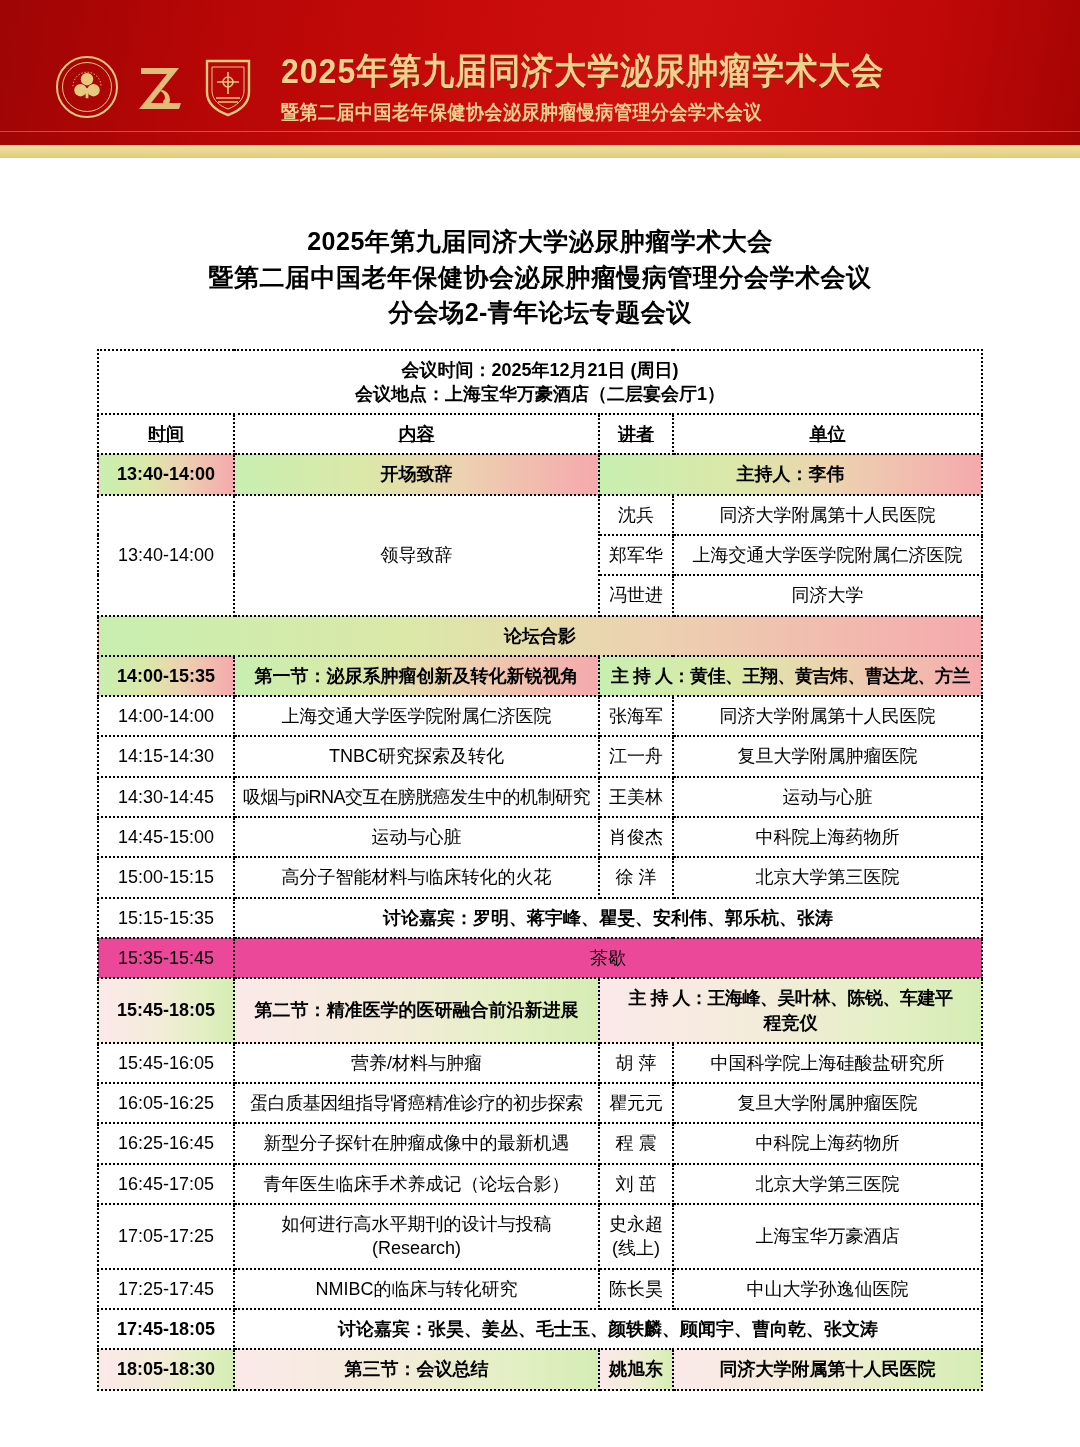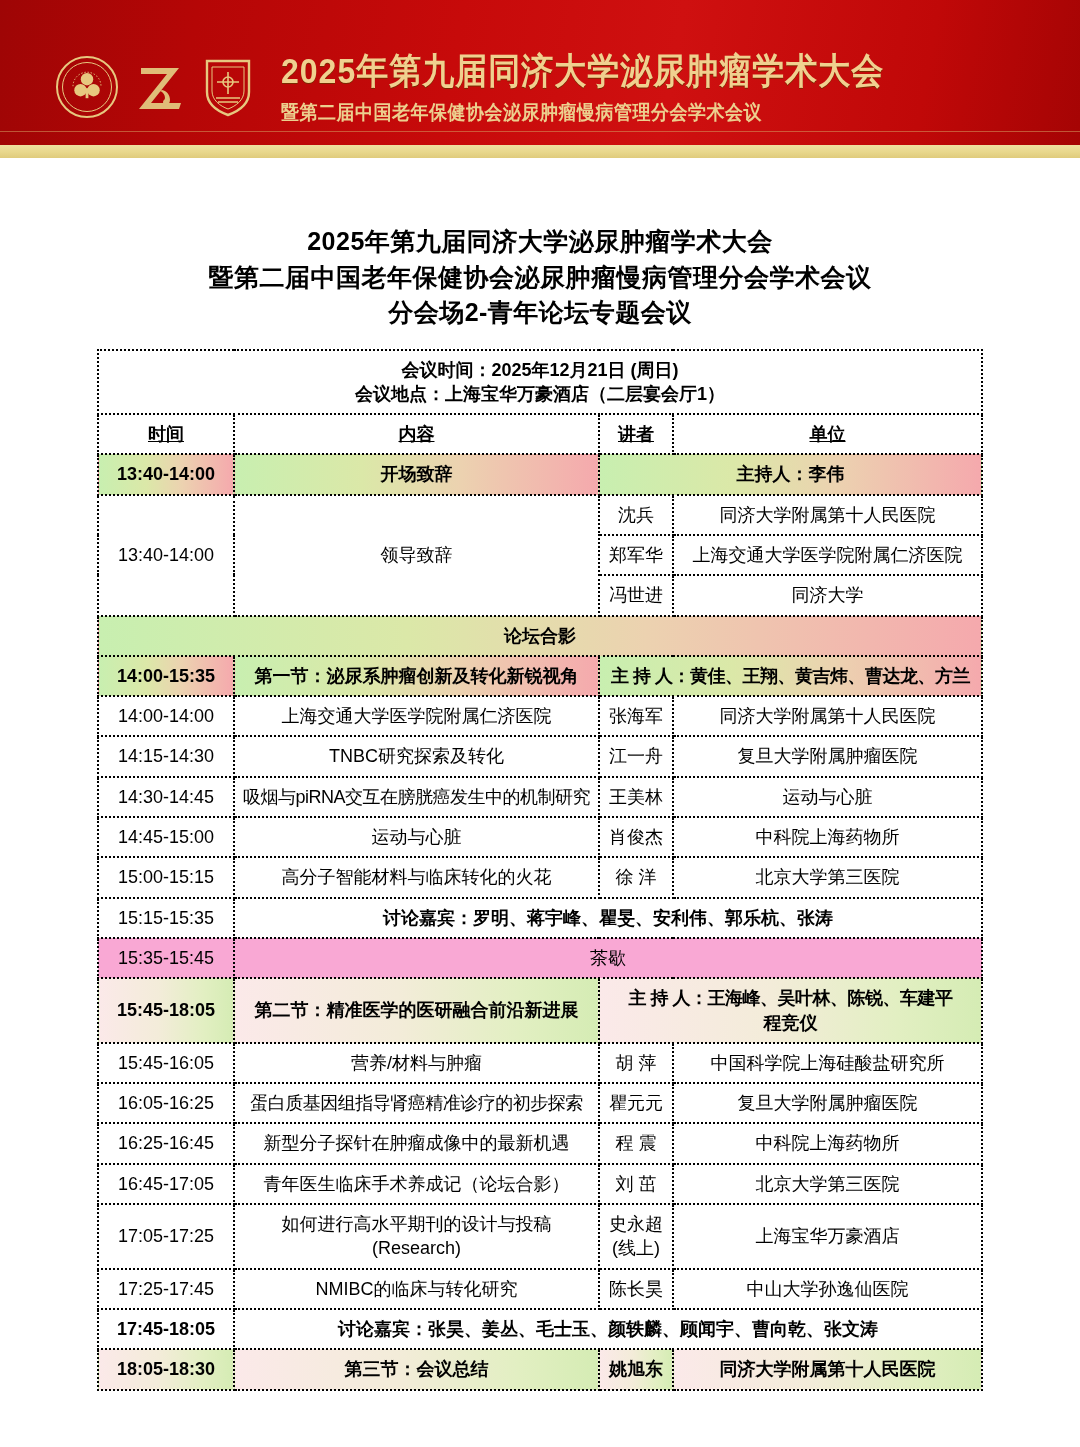--- a/index.html
+++ b/index.html
@@ -103,21 +103,21 @@
 
   .meta-cell{
     font-size:21px;font-weight:bold;line-height:1.45;padding:10px 6px 12px 6px;
   }
   .colhead{font-size:20px;font-weight:bold;padding:11px 6px;text-decoration:underline;}
 
   .b{font-weight:bold;}
   .org{text-align:right;padding-right:12px;}
   .gp{background:linear-gradient(90deg,#c8efb0 0%,#dbe8a8 35%,#ecd2b0 62%,#f5a9ad 100%);}
   .pg{background:linear-gradient(90deg,#fbe9e9 0%,#f3ecd9 45%,#e2efc2 78%,#d5ecb4 100%);}
-  .pink{background:#f9a8d4;}
+  .pink{background:#ec4899;}
   .nowrap{white-space:nowrap;}
   .tight{letter-spacing:-0.5px;}
 </style>
 </head>
 <body>
 
 <div class="banner">
   <div class="banner-inner">
 
     <div class="logo-seal">

